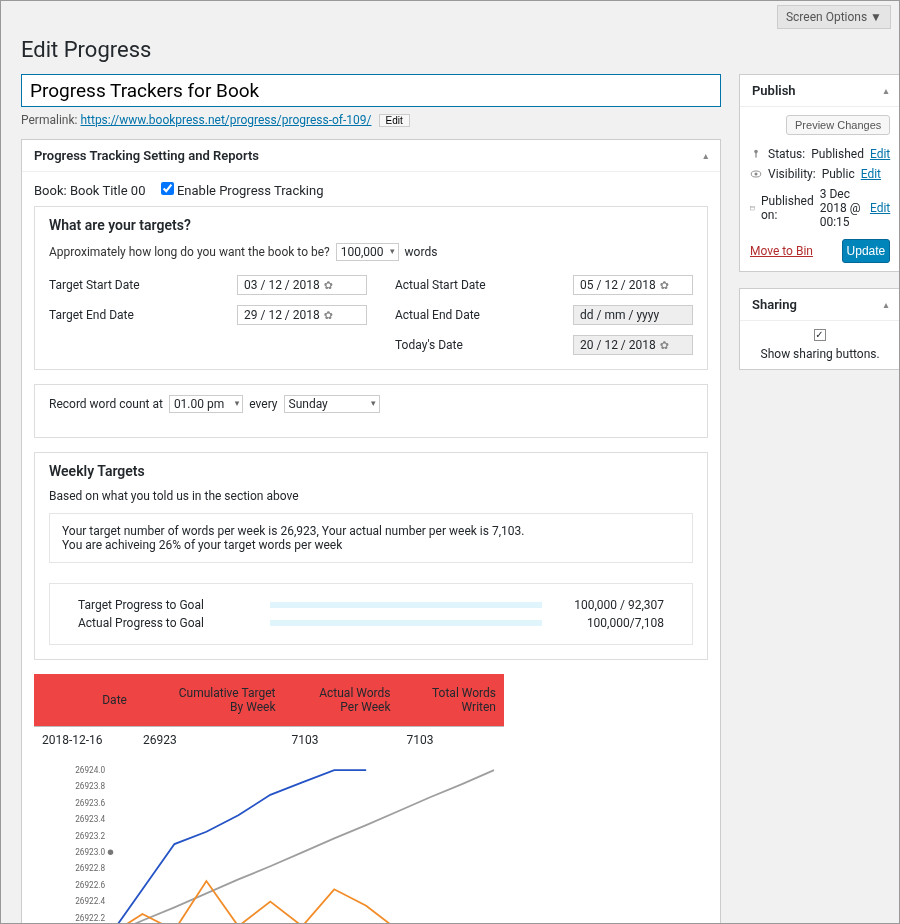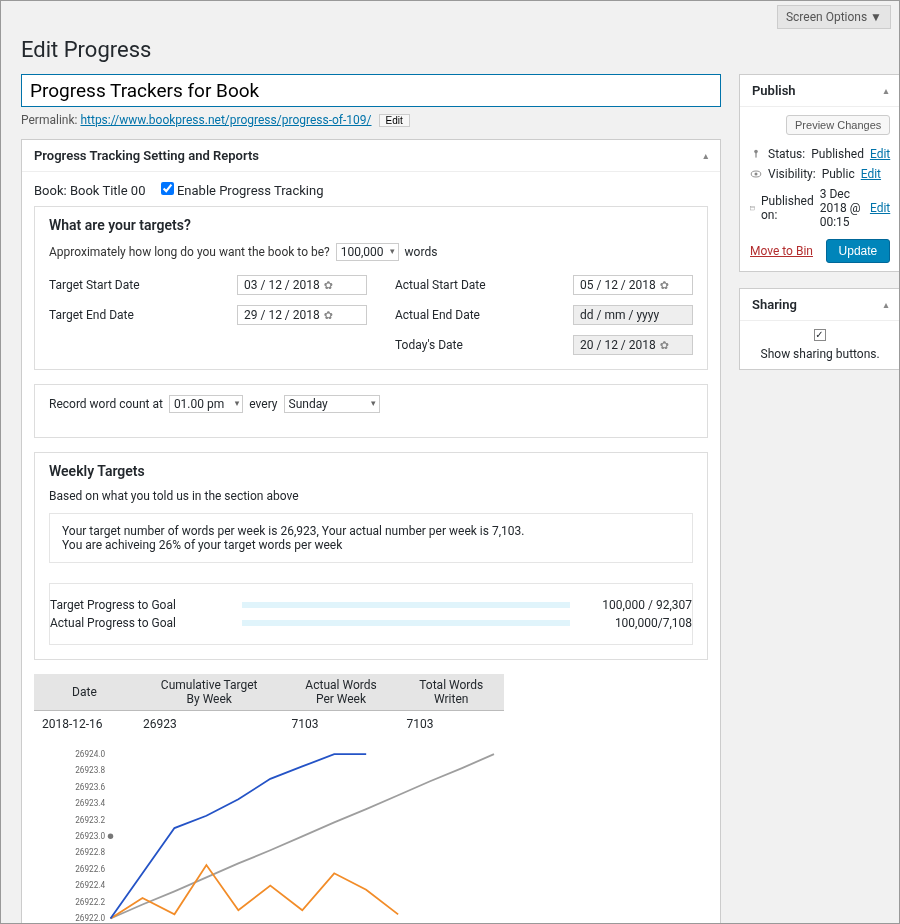--- a/index.html
+++ b/index.html
@@ -32,38 +32,38 @@
 .numsel { border: 1px solid #ccc; background: #fff; padding: 1px 14px 1px 4px; font-size: 12px; position: relative; }
 .sel { border: 1px solid #ccc; background: #fff; padding: 1px 18px 1px 4px; font-size: 12px; position: relative; display: inline-block; }
 .sel::after, .numsel::after { content: "▾"; position: absolute; right: 3px; top: 2px; font-size: 9px; color: #666; }
 .sel.wide { width: 96px; }
 .rec-row { font-size: 12px; display: flex; align-items: center; gap: 6px; margin-bottom: 10px; }
 .chk-row { font-size: 12px; display: flex; align-items: center; gap: 6px; flex-direction: column; }
 .chk { width: 12px; height: 12px; border: 1px solid #888; display: inline-block; }
 .chk.on::after { content: "✓"; font-size: 10px; position: relative; top: -3px; left: 0px; }
 .note { font-size: 12px; margin-bottom: 10px; }
 .msgbox { border: 1px solid #e5e5e5; padding: 10px 12px; font-size: 12px; margin-bottom: 20px; }
-.bars { border: 1px solid #e5e5e5; padding: 10px 0; font-size: 12px; }
+.bars { border: 1px solid #e5e5e5; padding: 10px 28px; font-size: 12px; }
 .bar-row { display: grid; grid-template-columns: 180px 1fr 110px; align-items: center; gap: 12px; margin: 4px 0; }
 .bar-track { height: 6px; background: #e0f4fb; position: relative; }
 .bar-fill { height: 6px; background: #1a9dd9; }
 .ratio { text-align: right; }
 .sec { background: #fff; margin-top: 6px; }
 .sec h3 { font-size: 14px; font-weight: 600; padding: 8px 0; }
 table.wt { width: 470px; border-collapse: collapse; font-size: 12px; }
-table.wt th { background: #e5e5e5; text-align: center; padding: 4px 8px; font-weight: 400; border-bottom: 1px solid #bbb; }
+table.wt th { background: #ef4444; text-align: right; padding: 12px 8px; font-weight: 400; border-bottom: 1px solid #bbb; }
 table.wt td { padding: 6px 8px; }
 .chart { width: 500px; height: 210px; margin-top: 8px; }
 
 .side .box-body { padding: 8px 10px; font-size: 12px; }
 .side-row { margin: 6px 0; display: flex; align-items: center; gap: 6px; }
 .side-row a { color: #0073aa; text-decoration: underline; }
 .side-actions { display: flex; justify-content: space-between; align-items: center; margin-top: 10px; }
 .bin { color: #b32d2e; text-decoration: underline; font-size: 12px; }
-.btn { background: #0085ba; color: #fff; border: 1px solid #006799; padding: 4px 12px; font-size: 12px; border-radius: 3px; cursor: pointer; }
+.btn { background: #0085ba; color: #fff; border: 1px solid #006799; padding: 4px 4px; font-size: 12px; border-radius: 3px; cursor: pointer; }
 .btn-sec { background: #f7f7f7; color: #555; border: 1px solid #ccc; padding: 3px 8px; font-size: 11px; border-radius: 3px; cursor: pointer; float: right; margin-bottom: 6px; }
 .ic { width: 12px; height: 12px; display: inline-block; }
 </style>
 </head>
 <body>
 
 <div class="top-bar">
   <span class="screen-opts">Screen Options ▼</span>
 </div>
 

